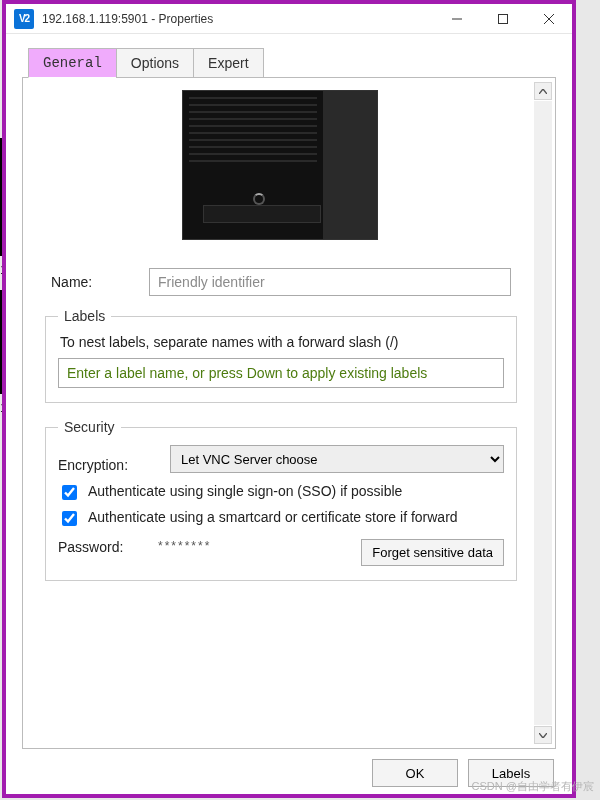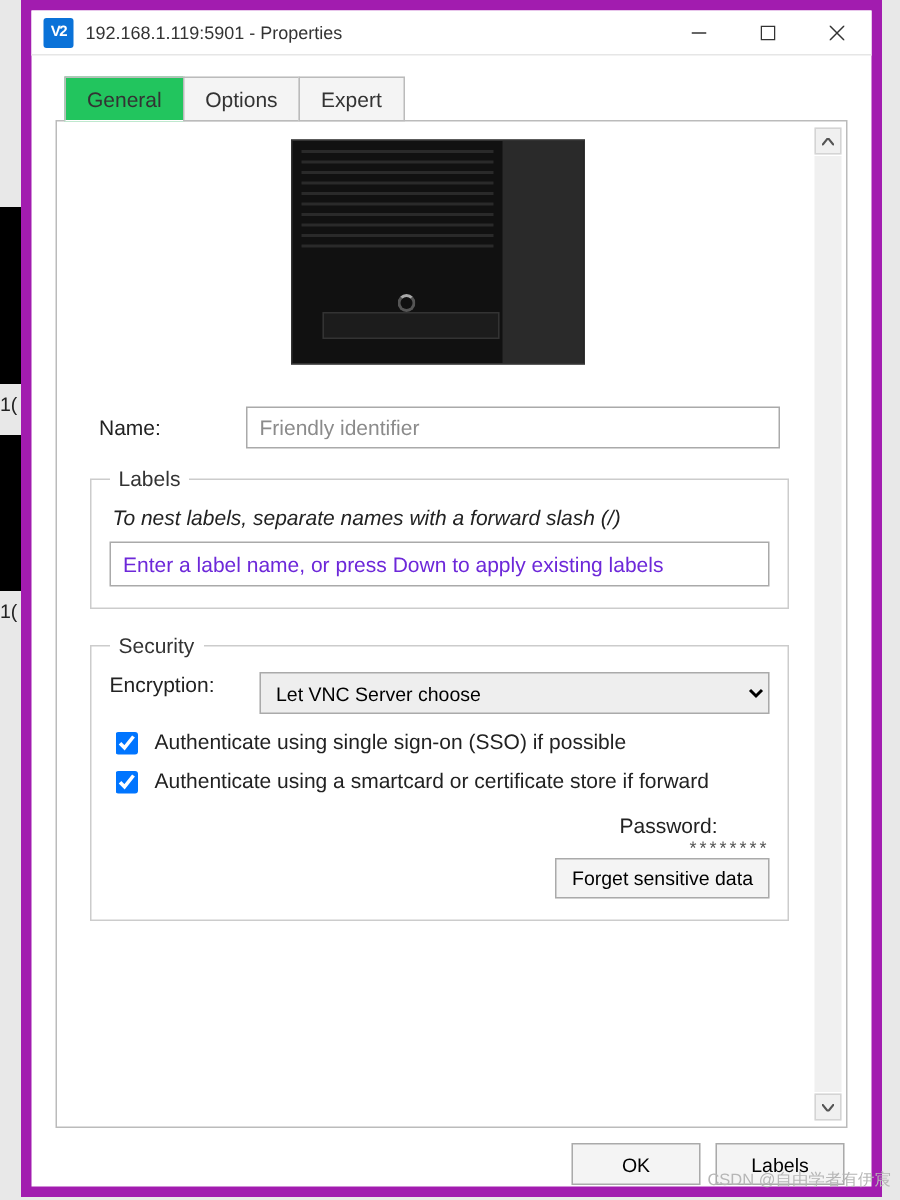--- a/index.html
+++ b/index.html
@@ -1,53 +1,53 @@
 <!DOCTYPE html>
 <html><head>
 <meta charset="utf-8">
 <style>
   * { box-sizing: border-box; font-family: "Segoe UI", Tahoma, sans-serif; }
   html, body { margin: 0; padding: 0; width: 600px; height: 800px; background: #e8e8e8; overflow: hidden; }
-  .window { position: absolute; left: 14px; top: 0; width: 574px; height: 798px; background: #fff; border: 7px solid #a21caf; display: flex; flex-direction: column; }
+  .window { position: absolute; left: 2px; top: 0; width: 574px; height: 798px; background: #fff; border: 4px solid #a21caf; display: flex; flex-direction: column; }
   .titlebar { height: 30px; display: flex; align-items: center; border-bottom: 1px solid #e6e6e6; background: #fff; }
   .titlebar .app-icon { width: 20px; height: 20px; margin: 0 8px; background: #0a72d8; border-radius: 2px; display: flex; align-items: center; justify-content: center; color: #fff; font-size: 10px; font-weight: bold; letter-spacing: -1px; }
   .titlebar .title { font-size: 12px; color: #333; flex: 1; }
   .tb-btn { width: 46px; height: 30px; display: flex; align-items: center; justify-content: center; color: #555; font-size: 12px; }
   .tabs { display: flex; margin: 14px 0 0 22px; position: relative; z-index: 2; }
   .tab { padding: 6px 14px; font-size: 14px; color: #333; background: #fff; border: 1px solid #bbb; border-bottom: none; margin-right: -1px; cursor: default; }
-  .tab.active { background: #22c55e; border-bottom: 1px solid #fff; }
+  .tab.active { background: #f0abfc; border-bottom: 1px solid #fff; font-family: Liberation Mono, monospace; }
   .tab.inactive { background: #f4f4f4; border-bottom: 1px solid #bbb; }
   .panel-wrap { position: relative; margin: -1px 16px 0 16px; border: 1px solid #bbb; height: 672px; }
   .scrollpad { position: absolute; right: 3px; top: 4px; bottom: 4px; width: 18px; }
   .scroll-up, .scroll-down { width: 18px; height: 18px; display: flex; align-items: center; justify-content: center; background: #f0f0f0; color: #555; border: 1px solid #d4d4d4; font-size: 10px; }
   .scroll-up { position: absolute; top: 0; }
   .scroll-down { position: absolute; bottom: 0; }
   .scroll-track { position: absolute; top: 19px; bottom: 19px; width: 18px; background: #f0f0f0; }
   .panel { position: absolute; left: 8px; right: 26px; top: 8px; bottom: 8px; }
   .preview { width: 196px; height: 150px; margin: 4px auto 28px auto; background: #111; border: 1px solid #333; position: relative; }
   .preview .desk { position: absolute; right: 0; top: 0; bottom: 0; width: 54px; background: #2a2a2a; }
   .preview .spinner { position: absolute; left: 70px; bottom: 34px; width: 12px; height: 12px; border: 2px solid #555; border-top-color: #aaa; border-radius: 50%; }
   .preview .lines { position: absolute; left: 6px; top: 6px; right: 60px; display: flex; flex-direction: column; gap: 5px; }
   .preview .lines span { height: 2px; background: #2a2a2a; }
   .preview .toast { position: absolute; left: 20px; bottom: 16px; right: 56px; height: 18px; background: #1c1c1c; border: 1px solid #333; }
   .row { display: flex; align-items: center; margin: 0 18px 12px 20px; }
   .row label { font-size: 14px; color: #222; width: 98px; }
   .row input[type=text] { flex: 1; height: 28px; border: 1px solid #aaa; padding: 0 8px; font-size: 14px; color: #222; }
   .row input[type=text]::placeholder { color: #8b8b8b; }
   fieldset { margin: 8px 12px 16px 14px; border: 1px solid #ccc; padding: 10px 12px 14px 12px; }
   fieldset legend { font-size: 14px; color: #333; padding: 0 6px; }
-  .hint { font-size: 14px; color: #222; margin: 0 0 8px 2px; font-style: italic; }
-  .labels-input { width: 100%; height: 30px; border: 1px solid #aaa; padding: 0 8px; font-size: 14px; color: #6d28d9; background:#fff; display:flex; align-items:center; }
-  .secrow { display: flex; align-items: flex-start; margin-bottom: 10px; }
+  .hint { font-size: 14px; color: #222; margin: 0 0 8px 2px; }
+  .labels-input { width: 100%; height: 30px; border: 1px solid #aaa; padding: 0 8px; font-size: 14px; color: #4d7c0f; background:#fff; display:flex; align-items:center; }
+  .secrow { display: flex; align-items: flex-end; margin-bottom: 10px; gap: 12px; }
   .secrow .lbl { font-size: 14px; width: 100px; color: #222; }
   .secrow select { flex: 1; height: 28px; border: 1px solid #aaa; background: #eee; font-size: 13px; padding: 0 6px; }
   .chk { display: flex; align-items: flex-start; font-size: 14px; color: #222; margin: 6px 0; gap: 8px; }
   .chk input { margin-top: 2px; width: 15px; height: 15px; }
   .chk span { flex: 1; line-height: 1.25; }
-  .pwdrow { display: flex; align-items: flex-end; margin-top: 10px; flex-direction: column; }
+  .pwdrow { display: flex; align-items: flex-start; margin-top: 10px; }
   .pwdrow .lbl { font-size: 14px; width: 100px; color: #222; }
   .pwdrow .stars { font-size: 12px; color: #555; letter-spacing: 2px; flex:1; }
   .pwdrow button { font-size: 13px; padding: 5px 10px; border: 1px solid #aaa; background: #f4f4f4; }
   .footer { display: flex; justify-content: flex-end; gap: 10px; padding: 10px 18px 0 12px; }
   .footer button { width: 86px; height: 28px; font-size: 13px; border: 1px solid #aaa; background: #f4f4f4; cursor: default; }
   .bg-strip { position:absolute; left:0; width:14px; background:#000; }
   .bg-strip.a{top:138px;height:118px;} .bg-strip.b{top:290px;height:104px;}
   .bg-txt { position:absolute; left:0; font-size:13px; color:#222; } .bg-txt.a{top:262px;} .bg-txt.b{top:400px;}
   .watermark { position:absolute; right:6px; bottom:6px; font-size:11px; color:#b6b6b6; pointer-events:none; }
 </style>

